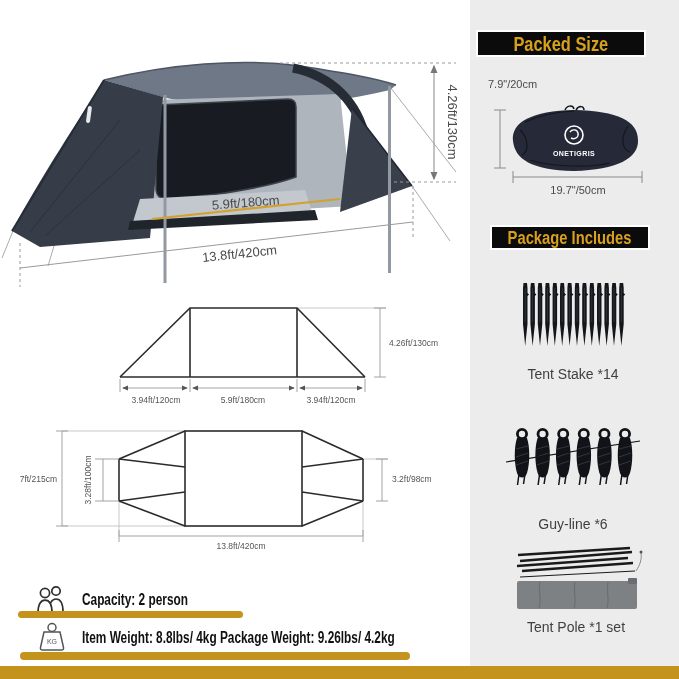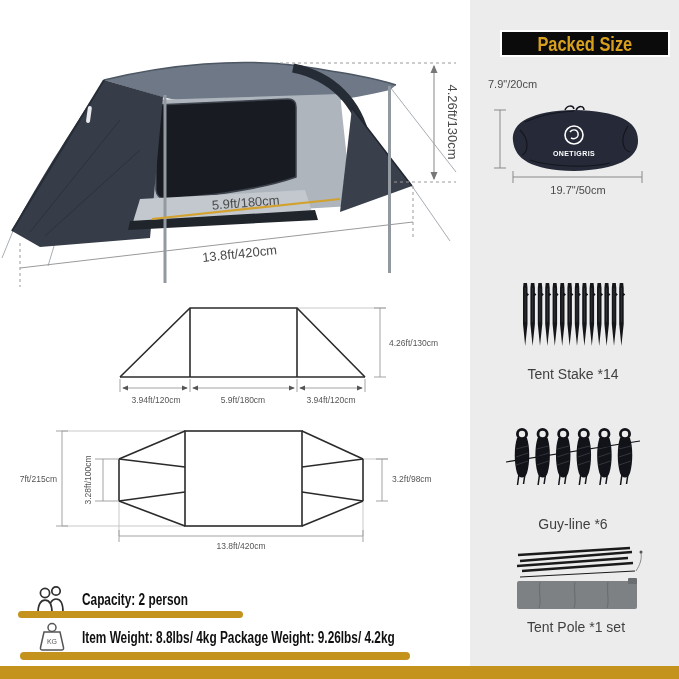--- a/index.html
+++ b/index.html
@@ -190,21 +190,21 @@
     <circle cx="14" cy="5.5" r="4"></circle>
     <path d="M6,10 L22,10 L25.5,25.5 Q26,28 23.5,28 L4.5,28 Q2,28 2.5,25.5 Z"></path>
   </g>
   <text x="14" y="22" text-anchor="middle" font-size="7" fill="#555">KG</text>
 </svg>
 <div class="abs spec-text" style="left:82px;top:630px">Item Weight: 8.8lbs/ 4kg Package Weight: 9.26lbs/ 4.2kg</div>
 <div class="abs gold-bar" style="left:20px;top:652px;width:390px;height:8px"></div>
 
 <div class="abs panel">
 
-  <div class="abs banner" style="left:30px;top:30px;width:170px;height:27px">
+  <div class="abs banner" style="left:6px;top:30px;width:170px;height:27px">
     <span>Packed Size</span>
   </div>
 
   <svg class="abs" style="left:0;top:60px" width="209" height="160" viewBox="0 0 209 160">
     <text class="dim-pack" x="18" y="28">7.9"/20cm</text>
 
     <g stroke="#8a8a8a" stroke-width="1">
       <line x1="30" y1="50" x2="30" y2="108"></line>
       <line x1="24" y1="50" x2="36" y2="50"></line>
       <line x1="24" y1="108" x2="36" y2="108"></line>
@@ -220,20 +220,23 @@
     </g>
 
     <g stroke="#8a8a8a" stroke-width="1">
       <line x1="43" y1="117" x2="172" y2="117"></line>
       <line x1="43" y1="111" x2="43" y2="123"></line>
       <line x1="172" y1="111" x2="172" y2="123"></line>
     </g>
     <text class="dim-pack" x="108" y="134" text-anchor="middle">19.7"/50cm</text>
   </svg>
 
+  <div class="abs banner" style="left:20px;top:225px;width:160px;height:25px">
+    <span style="font-size:18px">Package Includes</span>
+  </div>
 
   <svg class="abs" style="left:0;top:255px" width="209" height="405" viewBox="0 0 209 405">
     <defs>
       <g id="stake">
         <path d="M1,6 L1.5,1 L5,1 L5.5,6 L5.5,11 L7,12.5 L5.5,14 L5.5,42 L3.2,64 L1,42 L1,14 Z" fill="#15161a"></path>
         <line x1="3.2" y1="6" x2="3.2" y2="40" stroke="#3a3d44" stroke-width="0.7"></line>
       </g>
       <g id="coil">
         <circle cx="10" cy="7" r="4.6" fill="none" stroke="#111318" stroke-width="2.8"></circle>
         <path d="M5,11 C2,20 2,36 5,46 C7,52 13,52 15,46 C18,36 18,20 15,11 Z" fill="#111318"></path>

